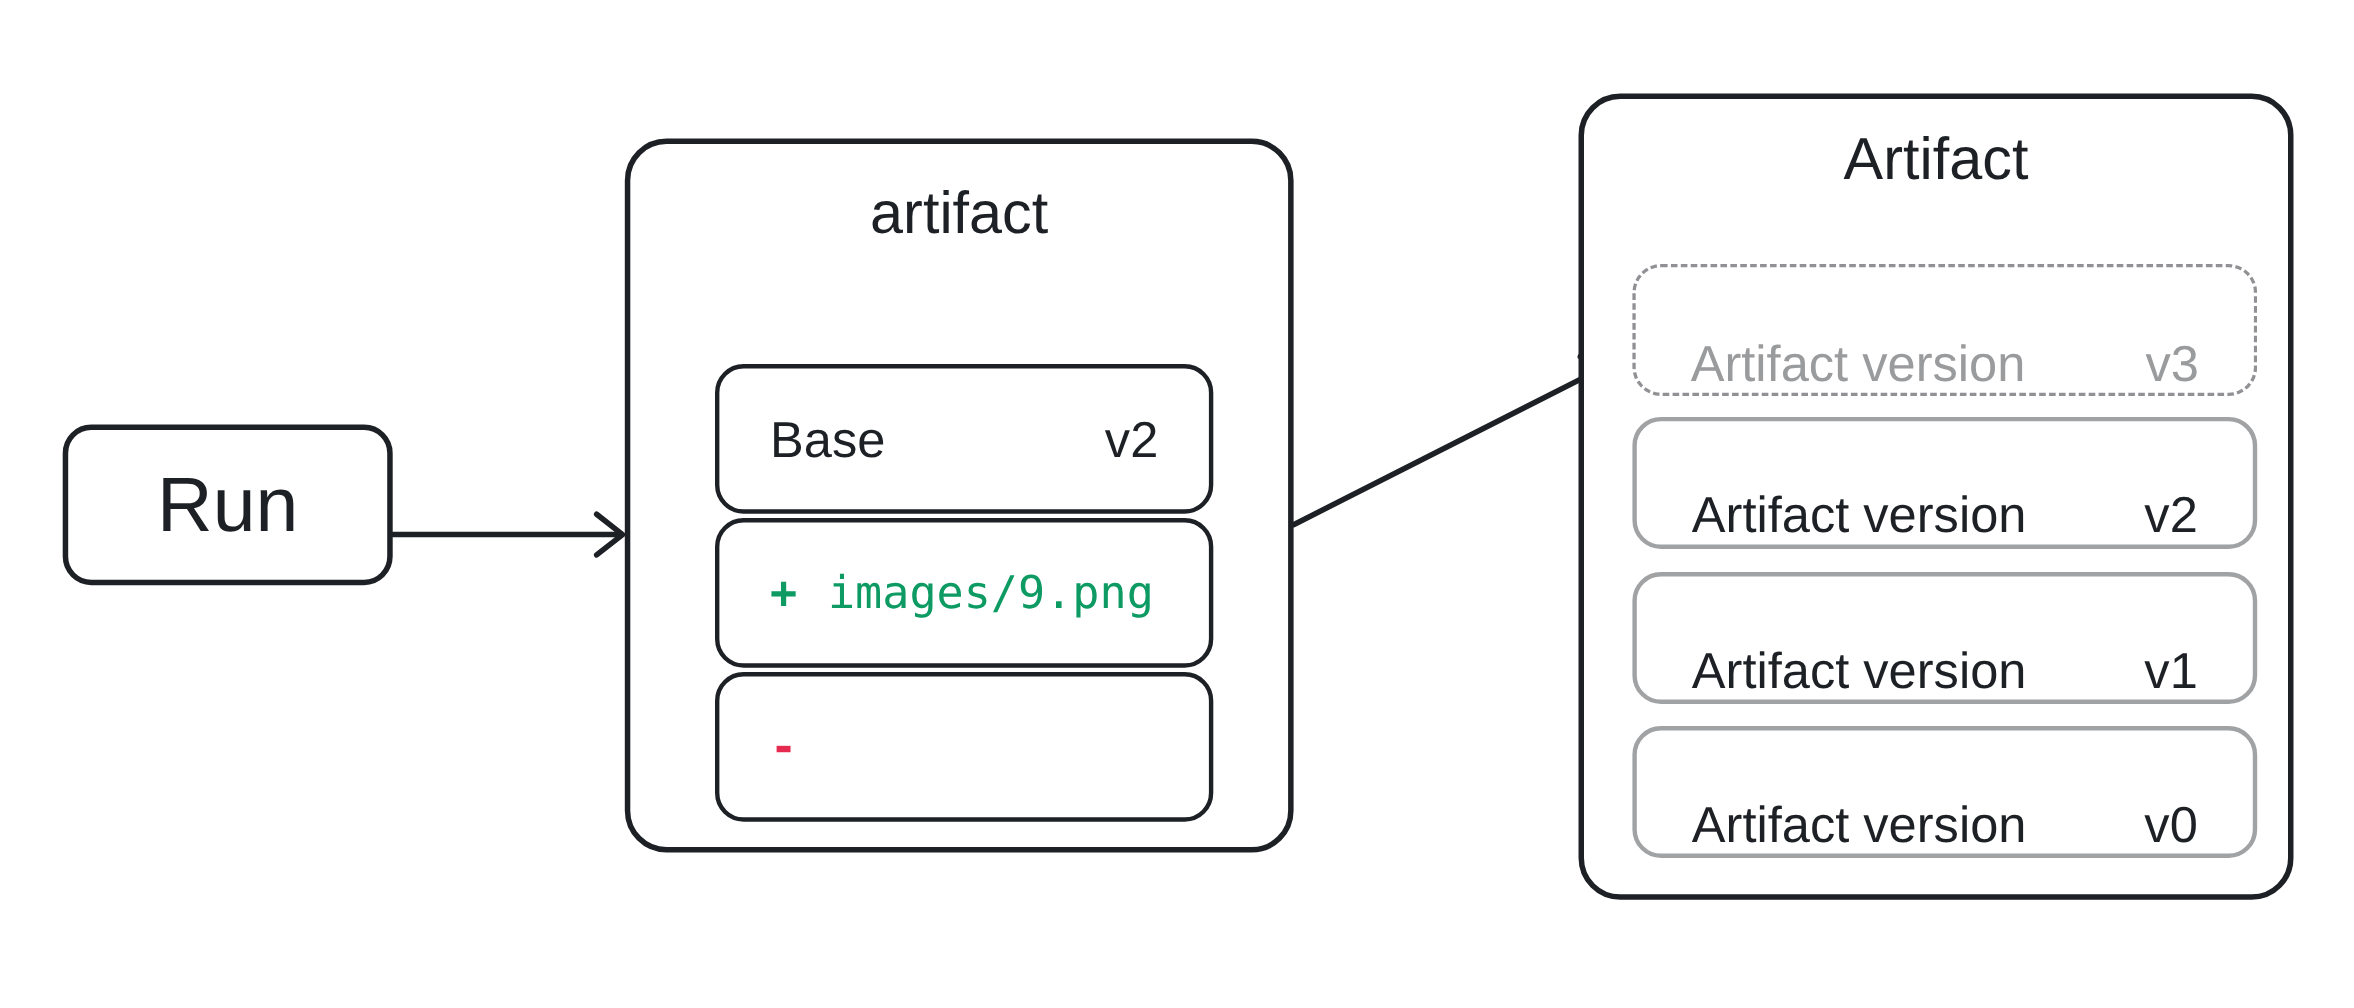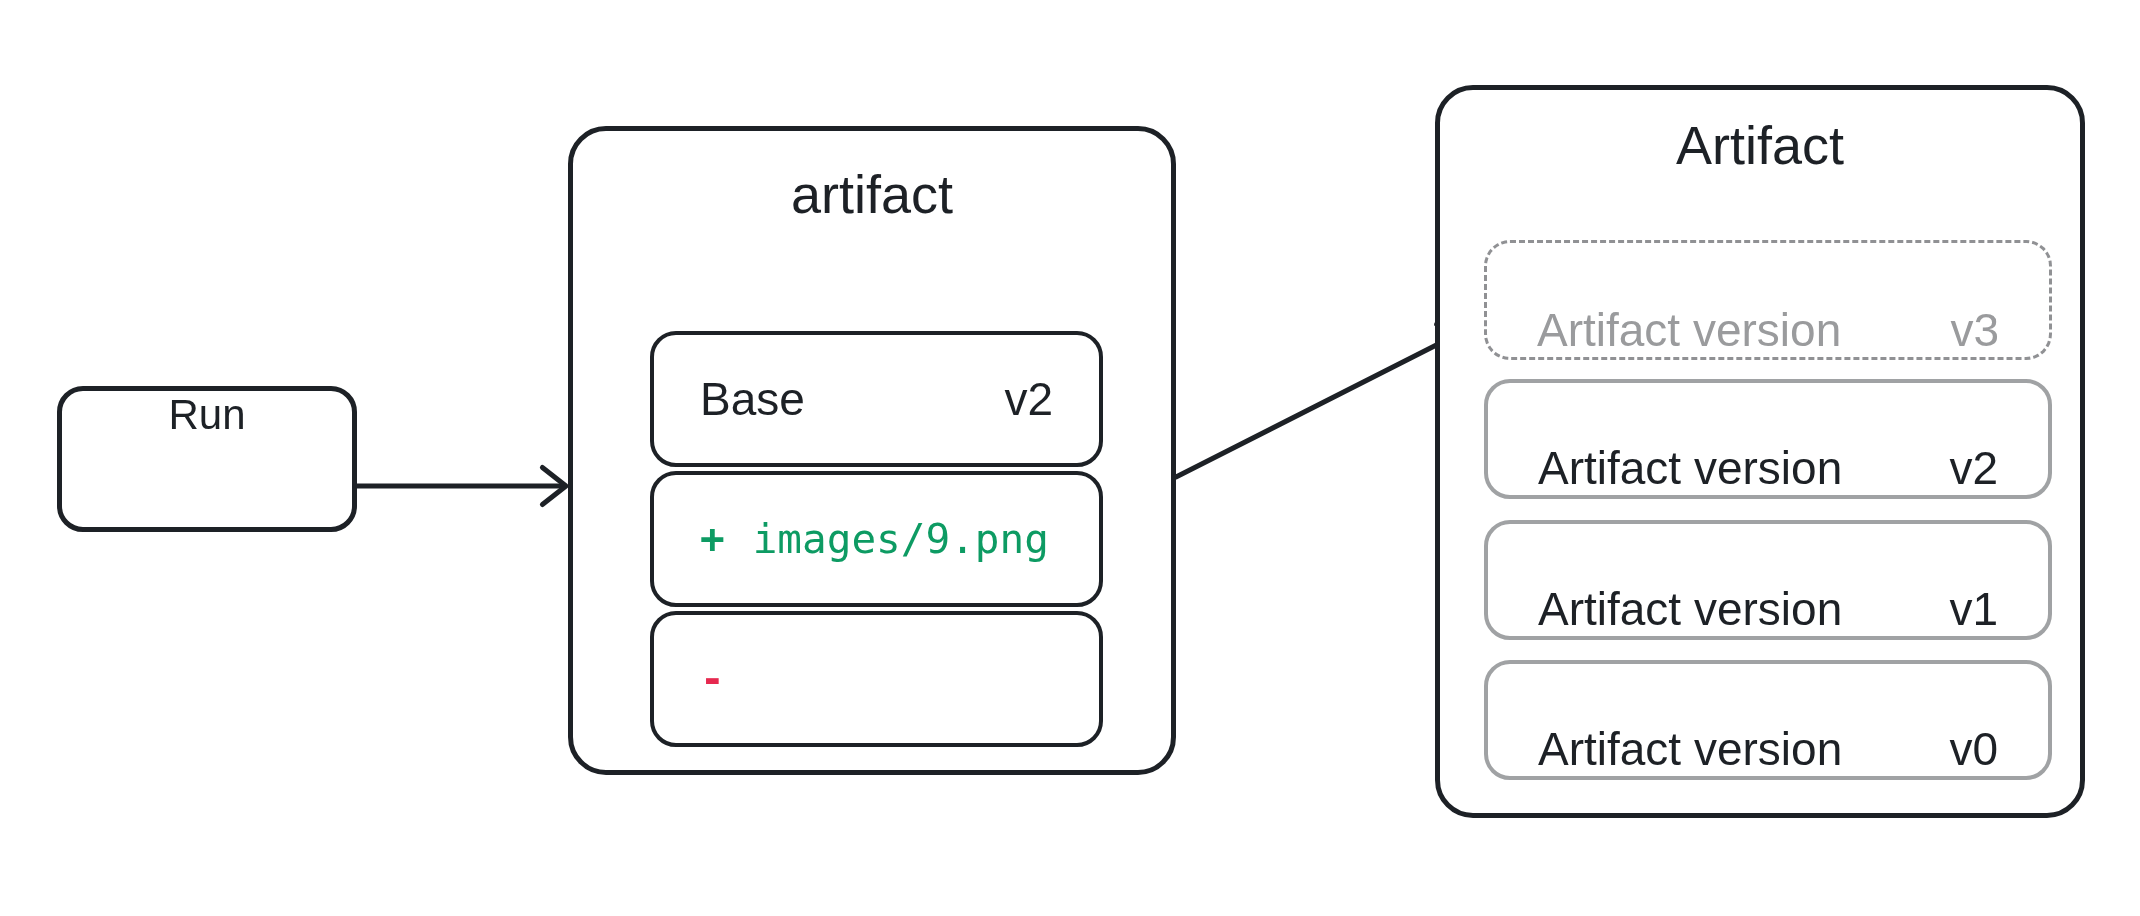--- a/index.html
+++ b/index.html
@@ -29,22 +29,22 @@
     position: absolute;
     box-sizing: border-box;
     background: #ffffff;
   }
   
   .run-box {
     left: 57px; top: 386px;
     width: 300px; height: 146px;
     border: 5px solid #1d2126;
     border-radius: 26px;
-    display: flex; justify-content: center;
-    font-size: 42px;
+    display: flex; align-items: center; justify-content: center;
+    font-size: 70px;
   }
   
   .incremental-box {
     left: 568px; top: 126px;
     width: 608px; height: 649px;
     border: 5px solid #1d2126;
     border-radius: 38px;
   }
   .group-title {
     position: absolute;

